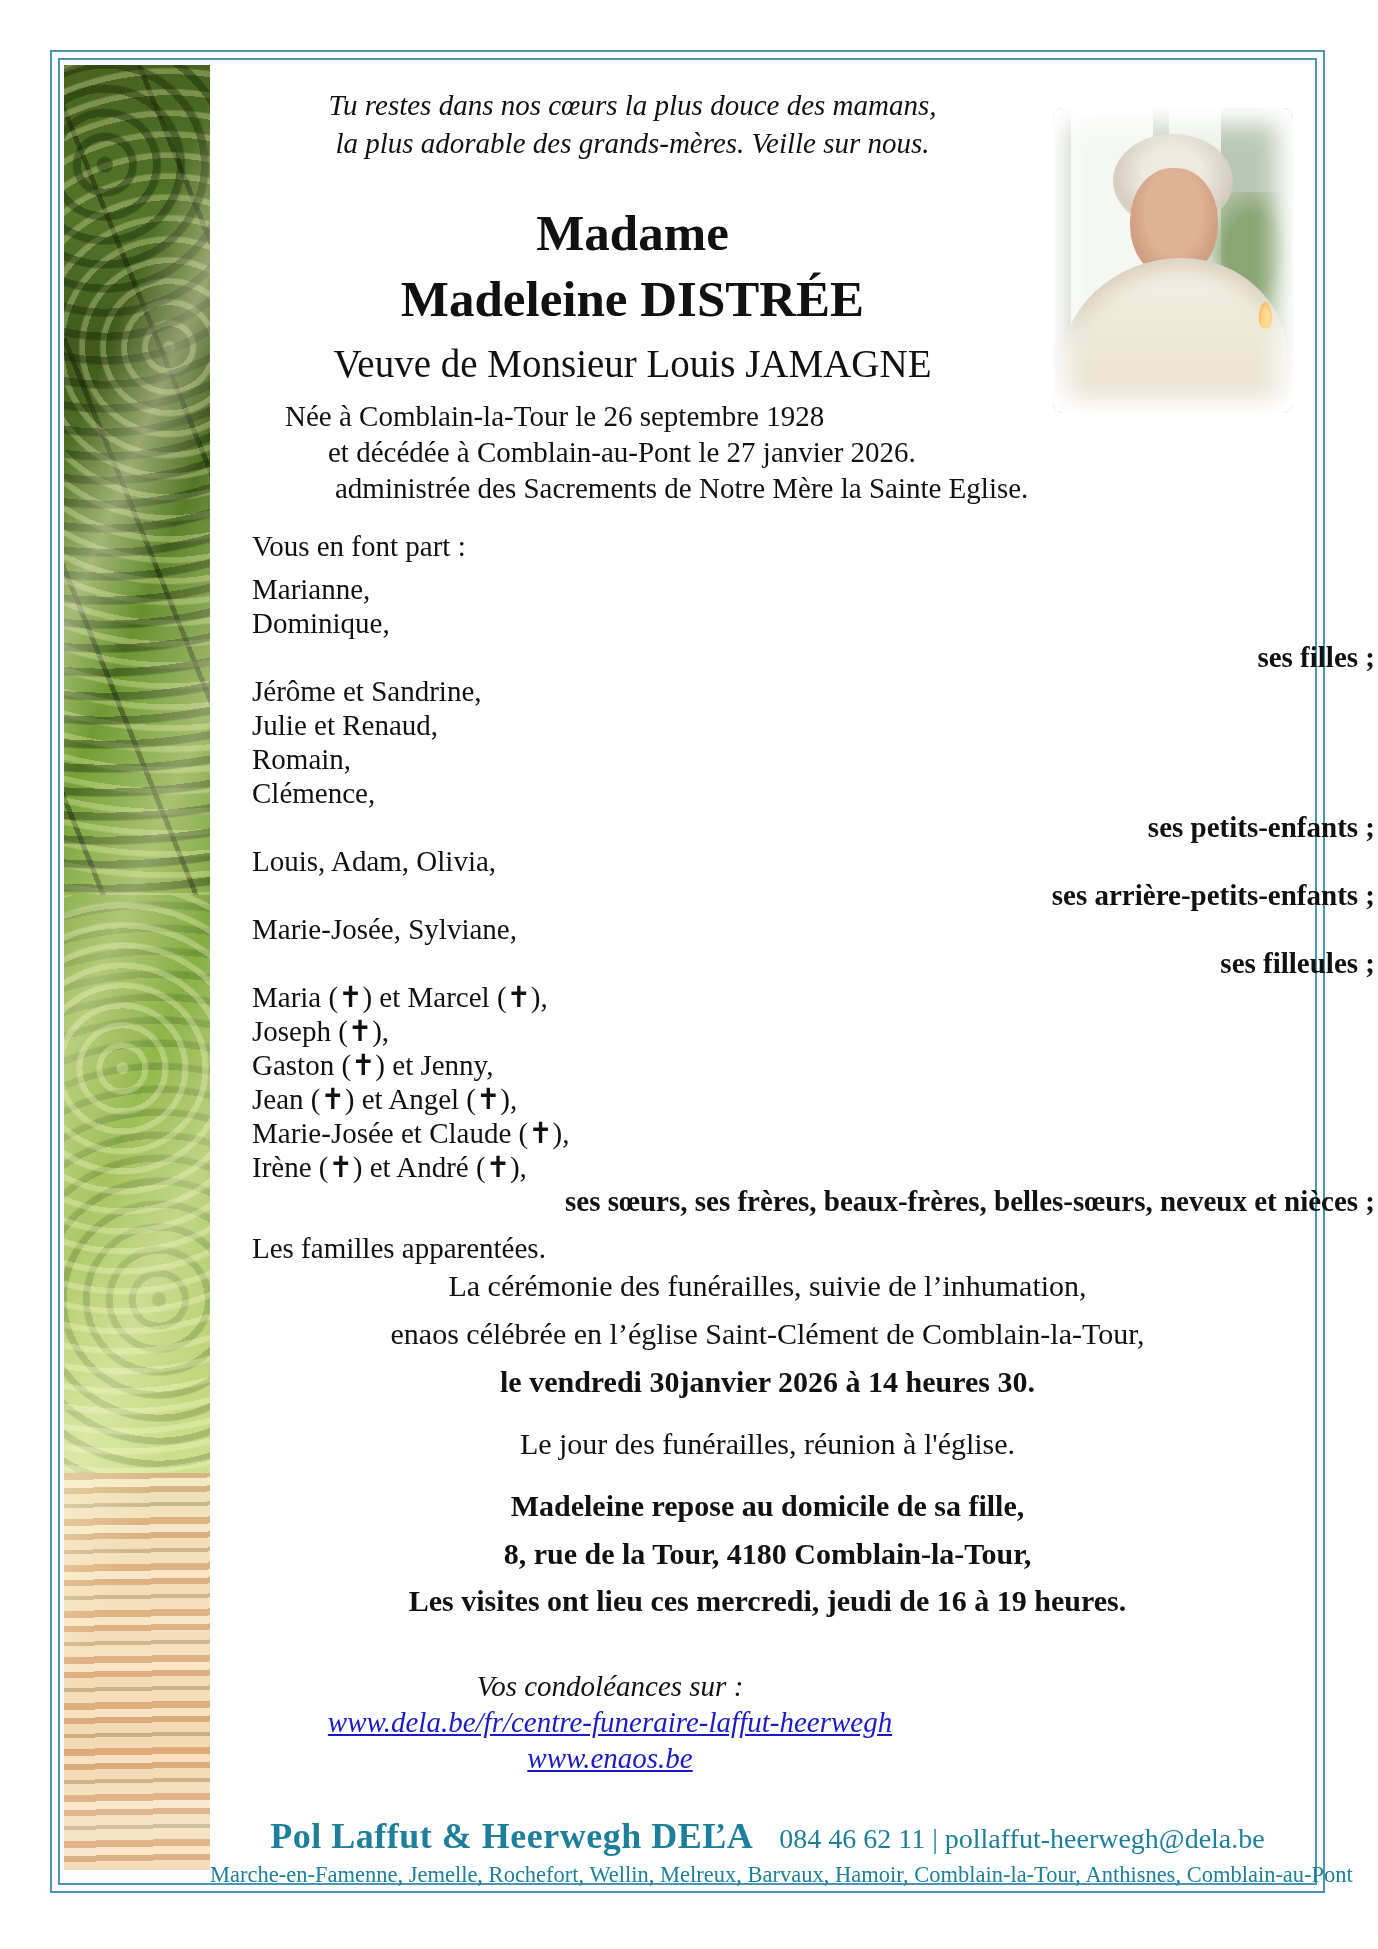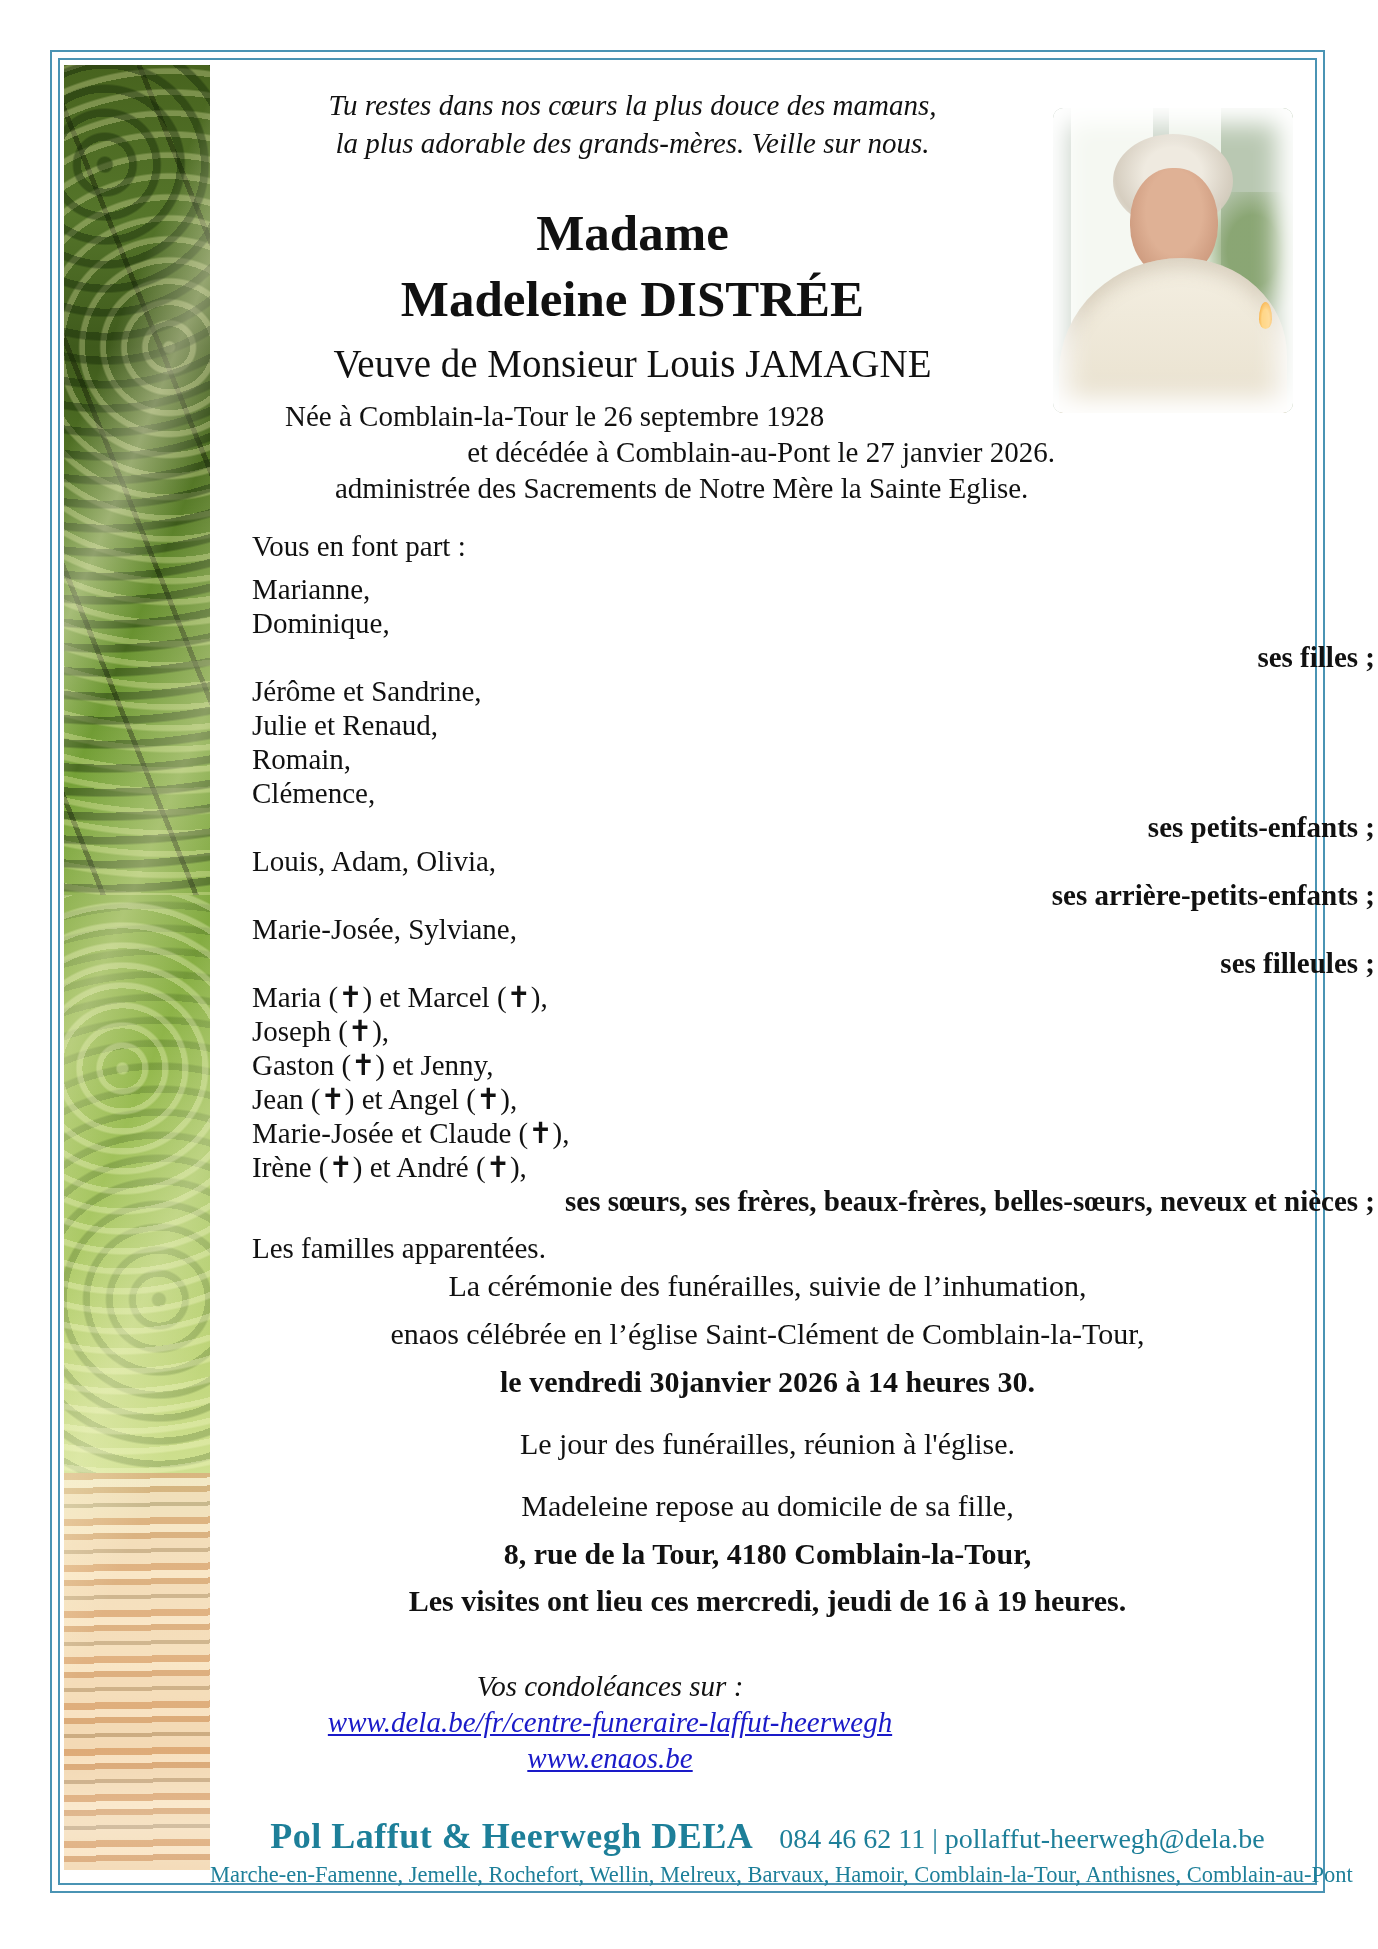--- a/index.html
+++ b/index.html
@@ -77,33 +77,33 @@
 
   
   .content{position:absolute;left:210px;top:0;width:1115px;height:100%;}
   .quote-block{position:absolute;top:86px;left:0;width:845px;text-align:center;
     font-style:italic;font-size:29px;line-height:38px;}
   .title-block{position:absolute;top:200px;left:0;width:845px;text-align:center;}
   .t-madame,.t-name{font-weight:bold;font-size:51px;line-height:66px;}
   .t-widow{font-size:39px;line-height:52px;margin-top:6px;}
   .vitals-block{position:absolute;top:398px;left:0;width:845px;font-size:29px;line-height:36px;text-align:left;}
   .vital-1{padding-left:75px;}
-  .vital-2{padding-left:89px;text-align:right;}
+  .vital-2{padding-left:118px;}
   .vital-3{padding-left:125px;}
   .intro{position:absolute;top:530px;left:42px;font-size:29px;}
   .family-block{position:absolute;top:572px;left:0;width:1220px;font-size:29px;}
   .fam-name{padding-left:42px;line-height:34px;}
   .fam-rel{text-align:right;padding-right:55px;line-height:34px;font-weight:bold;}
   .families-note{margin-top:12px;padding-left:42px;line-height:36px;}
   .ceremony{position:absolute;top:1268px;left:0;width:1115px;text-align:center;font-size:30px;line-height:36px;}
   .cer-l{display:block;}
   .cer-2{margin-top:12px;}
   .cer-3{margin-top:12px;font-weight:bold;}
   .cer-4{margin-top:26px;font-weight:normal;}
-  .cer-5{margin-top:26px;font-weight:normal;}
+  .cer-5{margin-top:26px;font-weight:bold;}
   .cer-6{margin-top:12px;font-weight:bold;}
   .cer-7{margin-top:11px;font-weight:bold;}
   .condolences{position:absolute;top:1668px;left:0;width:800px;text-align:center;
     font-style:italic;font-size:29px;line-height:36px;}
   .cond-link{display:block;color:var(--link);text-decoration:underline;cursor:pointer;}
   .cond-link.l1{margin-top:0;}
   .footer{position:absolute;left:210px;right:53px;top:1815px;text-align:center;color:var(--teal);white-space:nowrap;}
   .f-brand{font-weight:bold;font-size:36px;letter-spacing:.5px;}
   .f-contact{font-size:28px;margin-left:26px;}
   .f-email{color:var(--teal);text-decoration:none;cursor:pointer;}

